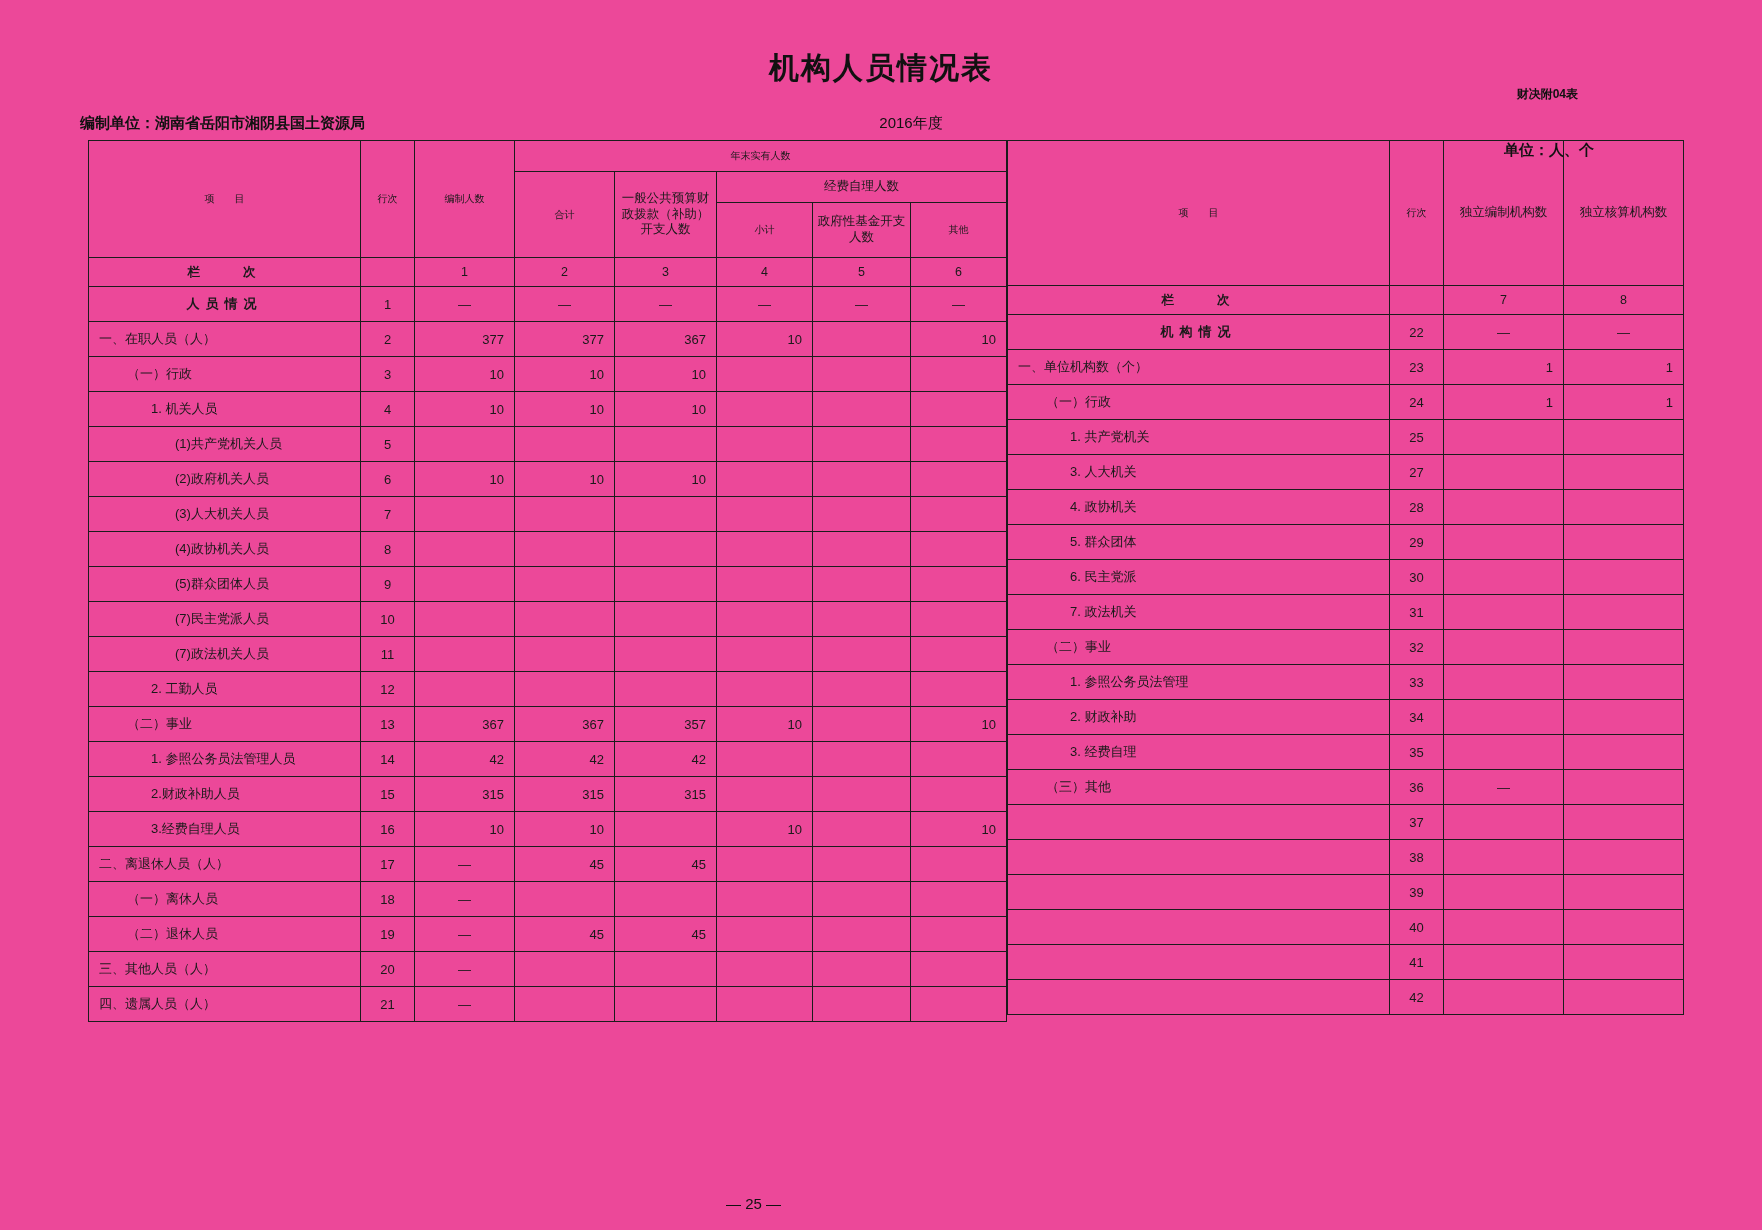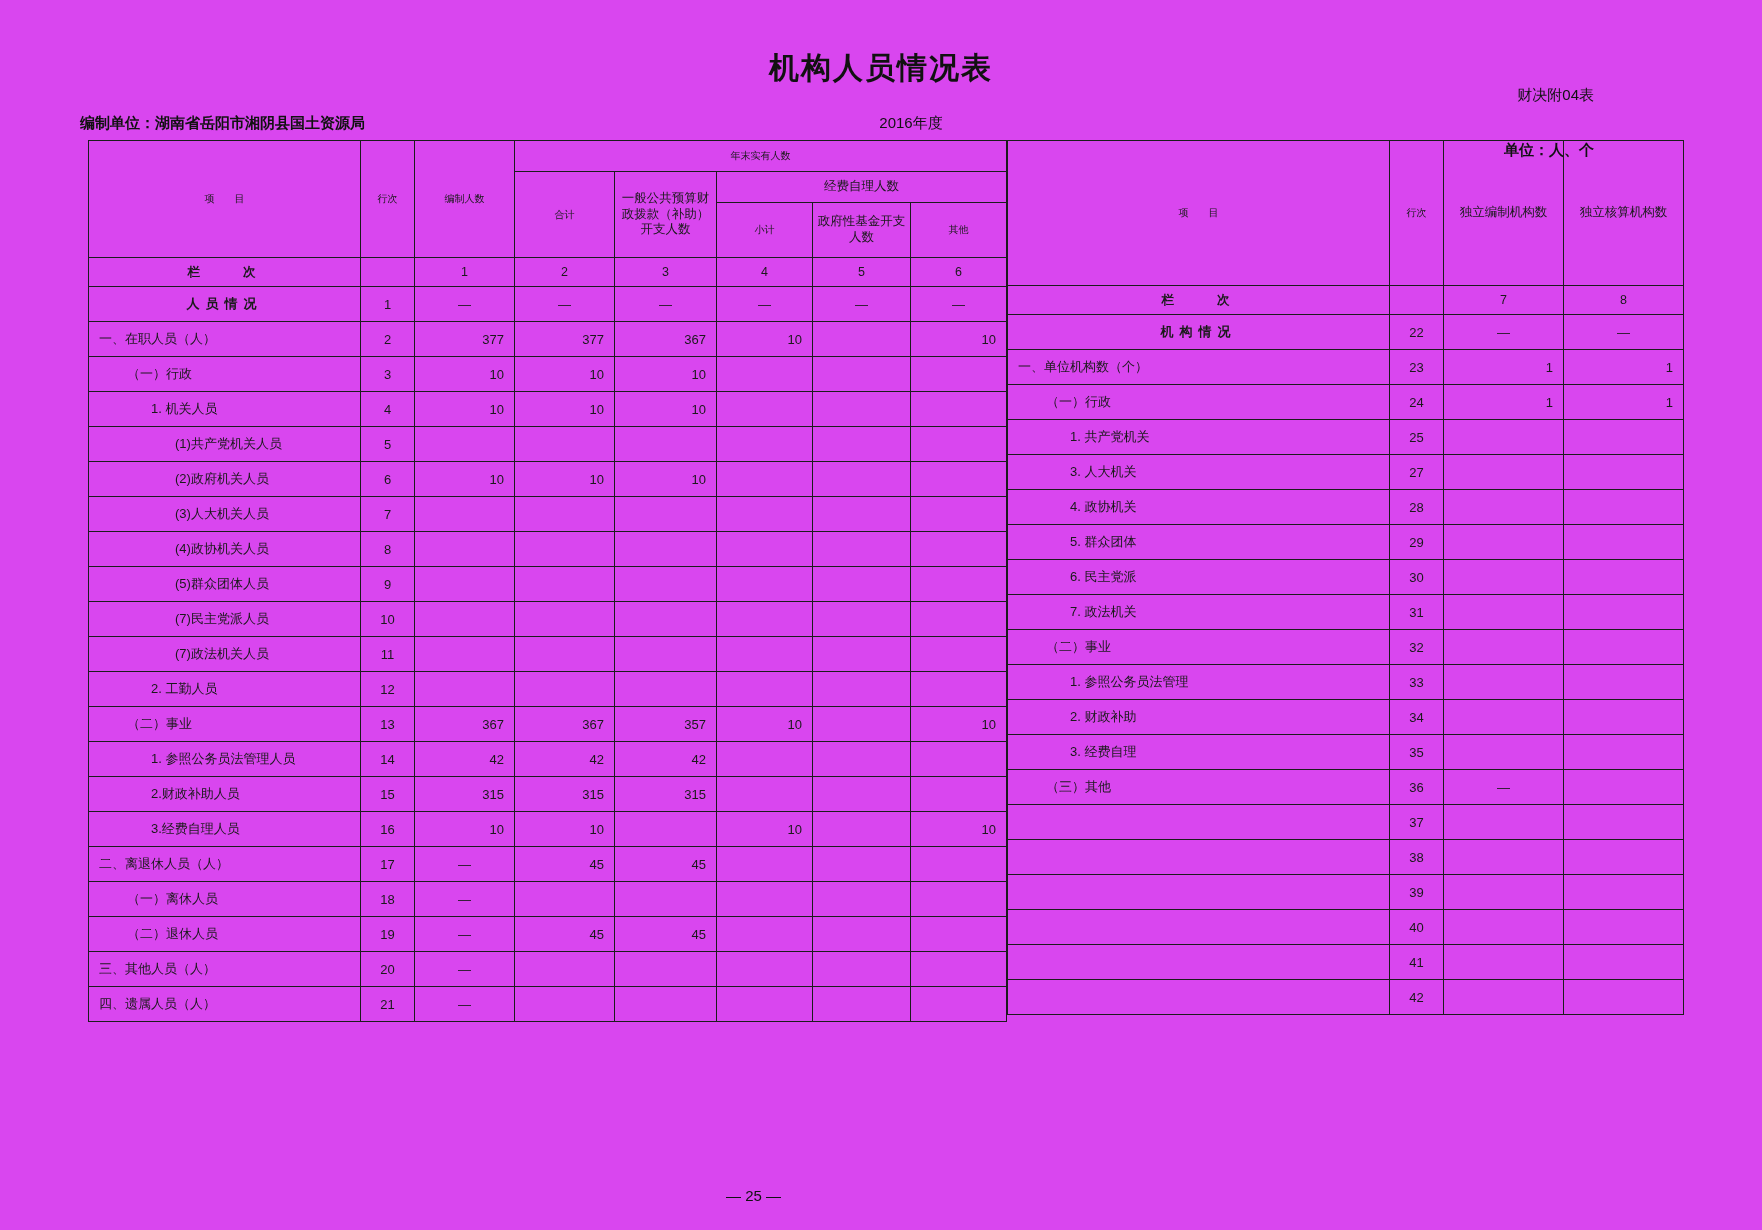--- a/index.html
+++ b/index.html
@@ -13,39 +13,39 @@
     font-family: "Liberation Serif", "DejaVu Serif", serif;
     color: #111;
     position: relative;
     overflow: hidden;
   }
   .page {
     position: absolute;
     left: 0; top: 0;
     width: 1762px;
     height: 1230px;
-    background: #d946ef;
+    background: #ec4899;
   }
   .title {
     position: absolute;
     top: 48px;
     left: 0;
     width: 1762px;
     text-align: center;
     font-size: 30px;
     font-weight: bold;
     letter-spacing: 2px;
     font-family: "Liberation Sans", "DejaVu Sans", sans-serif;
   }
   .code-line {
     position: absolute;
     top: 86px;
-    right: 168px;
-    font-size: 15px;
-    font-weight: normal;
+    right: 184px;
+    font-size: 12px;
+    font-weight: bold;
     font-family: "Liberation Sans", "DejaVu Sans", sans-serif;
   }
   .unit-line {
     position: absolute;
     top: 108px;
     right: 168px;
     font-size: 15px;
     font-weight: bold;
     font-family: "Liberation Sans", "DejaVu Sans", sans-serif;
     margin-top: 33px;
@@ -120,21 +120,21 @@
   .center-label {
     text-align: center;
     font-weight: bold;
     letter-spacing: 6px;
   }
   .colrow td { height: 28px; font-size: 12.5px; }
   .left-table { width: 918px; }
   .right-table { width: 676px; }
   .footer {
     position: absolute;
-    bottom: 26px;
+    bottom: 18px;
     left: 0;
     width: 1507px;
     text-align: center;
     font-size: 15px;
     font-family: "Liberation Sans", "DejaVu Sans", sans-serif;
   }
 </style>
 </head>
 <body>
 

